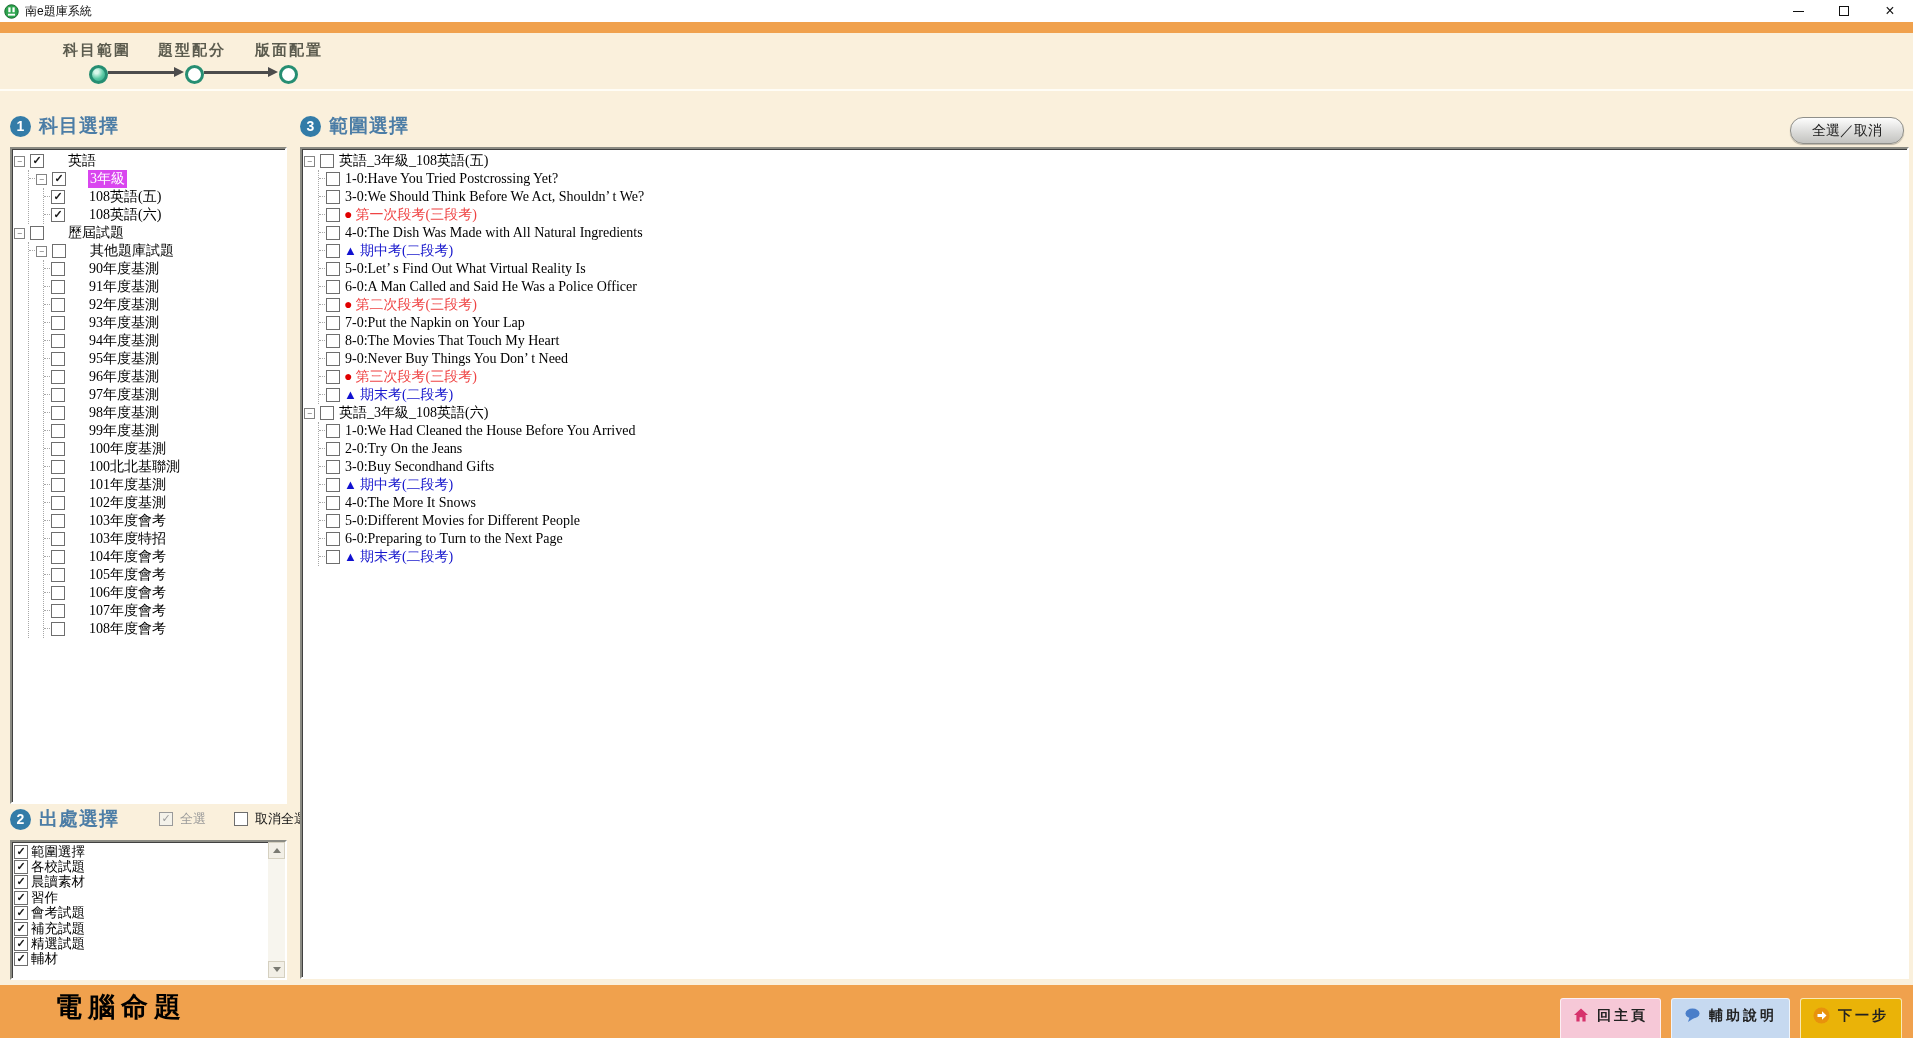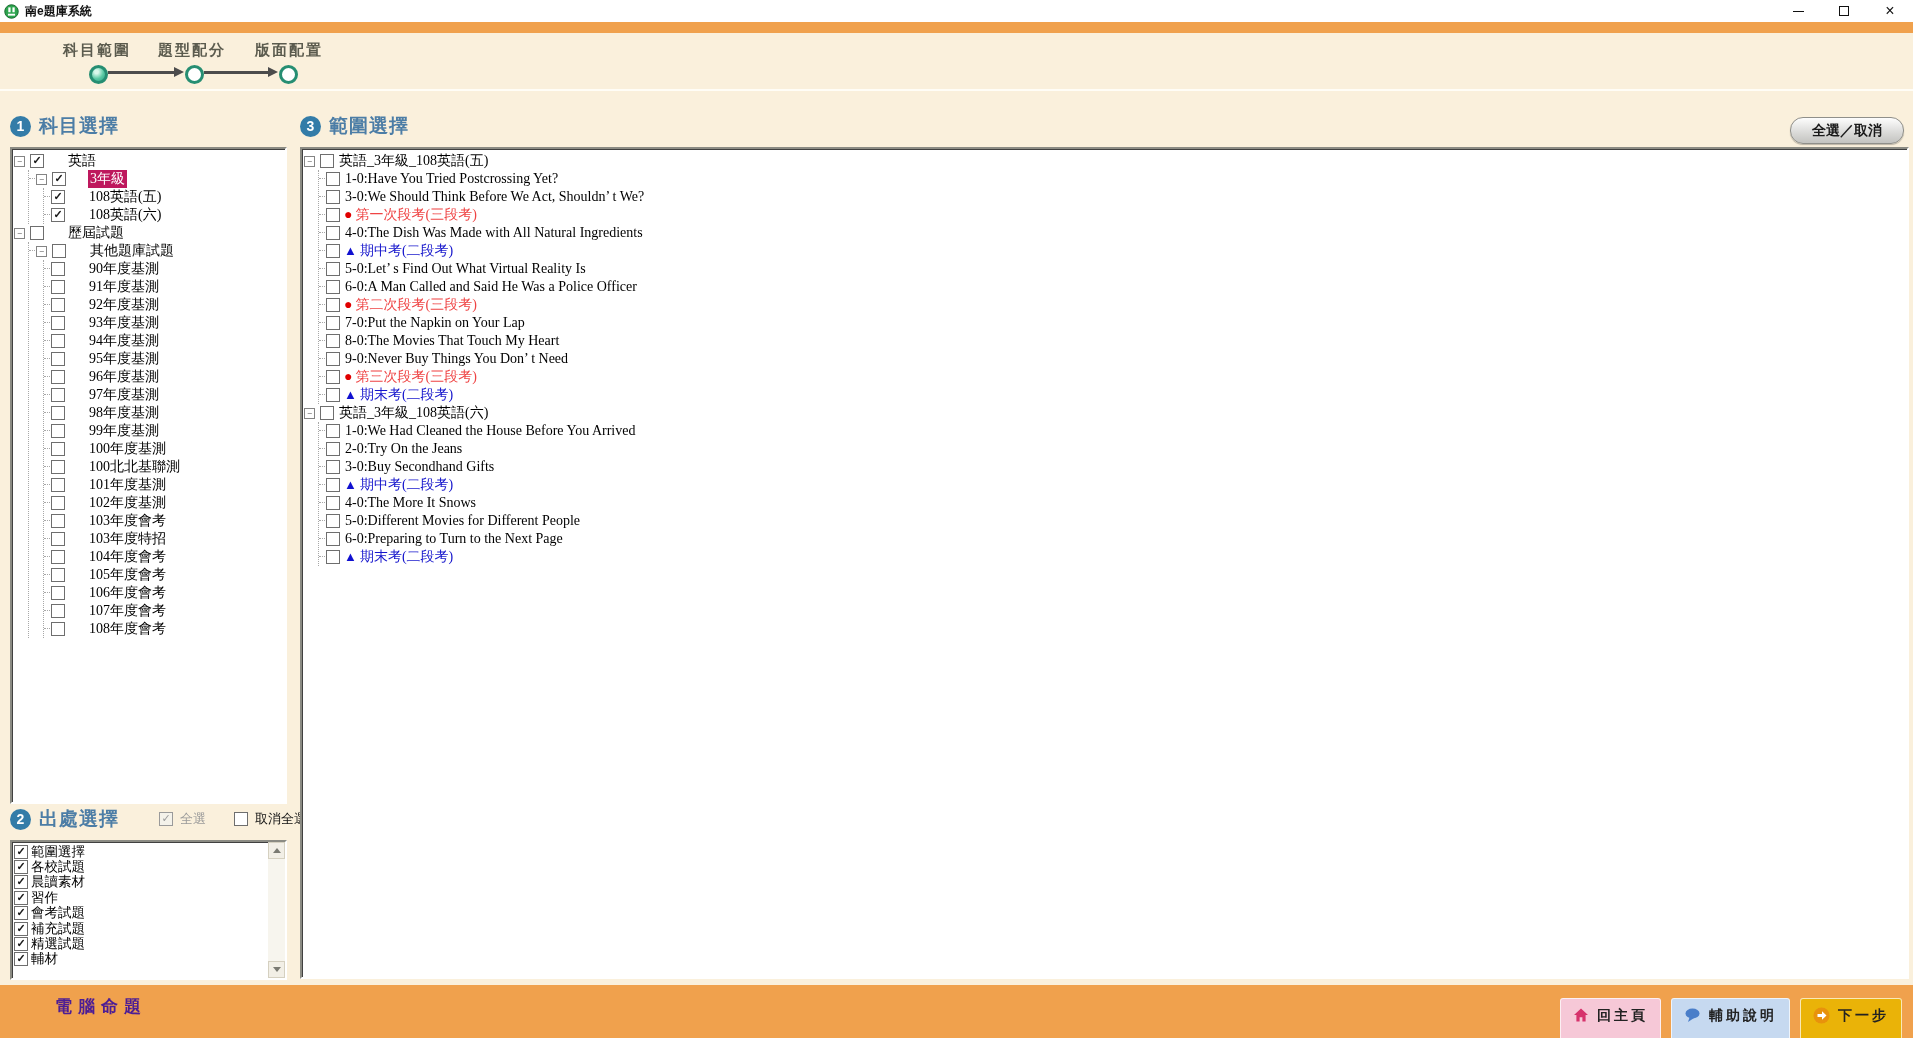--- a/index.html
+++ b/index.html
@@ -3,21 +3,21 @@
 <meta charset="utf-8">
 <style>
   html,body{margin:0;padding:0;}
   body{width:1913px;height:1038px;overflow:hidden;background:#FAF0DC;
        font-family:"Liberation Sans","DejaVu Sans",sans-serif;position:relative;}
 
   
   .titlebar{position:absolute;left:0;top:0;width:1913px;height:22px;background:#ffffff;
             display:flex;align-items:center;}
   .appicon{margin:0 6px 0 4px;display:flex;}
-  .apptitle{font-size:12px;color:#111;font-weight:bold;}
+  .apptitle{font-size:12px;color:#111;}
   .winbtns{margin-left:auto;display:flex;height:22px;}
   .winbtn{width:46px;height:22px;display:flex;align-items:center;justify-content:center;cursor:default;}
   .glyph-min{width:11px;height:1px;background:#111;}
   .glyph-rest{width:8px;height:8px;border:1px solid #111;background:#fff;position:relative;}
   .glyph-rest::before{content:"";position:absolute;left:2px;top:-4px;width:7px;height:7px;
             border:1px solid #111;background:transparent;z-index:-1;}
   .glyph-close{font-size:16px;color:#111;line-height:16px;}
 
   
   .orange-strip{position:absolute;left:0;top:22px;width:1913px;height:11px;background:#F0A14D;}
@@ -48,21 +48,21 @@
   .children{margin-left:14px;border-left:1px dotted #A8A8A8;}
   .children > .trow::before{content:"";display:inline-block;width:6px;height:1px;
       border-top:1px dotted #A8A8A8;margin-right:1px;flex:0 0 6px;}
   .expander{width:9px;height:9px;border:1px solid #848484;background:#fff;color:#333;
       font-size:9px;line-height:8px;text-align:center;margin-right:5px;flex:0 0 9px;}
   .cb{width:12px;height:12px;border:1px solid #6E6E6E;background:#fff;color:#1a1a1a;
       font-size:11px;line-height:11px;text-align:center;font-weight:bold;flex:0 0 12px;}
   .tree-left .cb{margin-right:22px;}
   .tree-right .cb{margin-right:3px;}
   .lbl{padding:0 2px;}
-  .lbl.selected{background:#be185d;color:#fff;}
+  .lbl.selected{background:#d946ef;color:#fff;}
   .lbl.c-red{color:#ef4444;}
   .lbl.c-blue{color:#1515CC;}
   .marker{margin:0 1px 0 1px;}
   .marker.red-circle{color:#E00000;font-size:14px;}
   .marker.blue-triangle{color:#1010D0;font-size:13px;}
   .mini-check{width:12px;height:12px;border:1px solid #6E6E6E;background:#fff;font-size:11px;
       line-height:11px;text-align:center;font-weight:bold;display:inline-block;}
   .mini-check.dis{border-color:#9a9a9a;color:#9a9a9a;background:#F4F2EA;}
   .mini-label{font-size:13px;color:#111;margin-left:5px;}
   .mini-label.dis{color:#9a9a9a;}
@@ -77,27 +77,27 @@
       align-items:center;justify-content:center;}
   .strack{flex:1;}
   .tri-up{width:0;height:0;border-left:4px solid transparent;border-right:4px solid transparent;
       border-bottom:5px solid #7A7A72;}
   .tri-down{width:0;height:0;border-left:4px solid transparent;border-right:4px solid transparent;
       border-top:5px solid #7A7A72;}
 
   
   .pill-btn{position:absolute;left:1790px;top:117px;width:112px;height:25px;border-radius:13px;
       background:linear-gradient(#FDFDFD,#DCDCDA 55%,#C3C3C0);border:1px solid #8F8F8A;
-      display:flex;align-items:center;justify-content:center;font-size:14px;font-weight:bold;
+      display:flex;align-items:center;justify-content:center;font-size:14px;font-weight:normal;
       color:#1a1a1a;box-shadow:0 1px 1px rgba(0,0,0,.25);}
 
   
   .footer{position:absolute;left:0;top:985px;width:1913px;height:53px;background:#F0A14D;}
   .footer-title{position:absolute;left:55px;top:0;height:43px;display:flex;align-items:center;
-      font-size:17px;font-weight:bold;color:#4c1d95;letter-spacing:6px;}
+      font-size:27px;font-weight:bold;color:#000000;letter-spacing:6px;}
   .footer-btns{position:absolute;right:11px;top:13px;display:flex;gap:10px;}
   .fbtn{height:27px;border-radius:3px;display:flex;align-items:flex-start;gap:8px;padding:8px 12px;
       font-size:14px;font-weight:bold;color:#222;letter-spacing:3px;border:1px solid rgba(255,255,255,.7);}
   .fbtn.home{background:#F6C8D7;}
   .fbtn.help{background:#C6D9F0;}
   .fbtn.next{background:#eab308;}
 </style>
 </head>
 <body>
 

